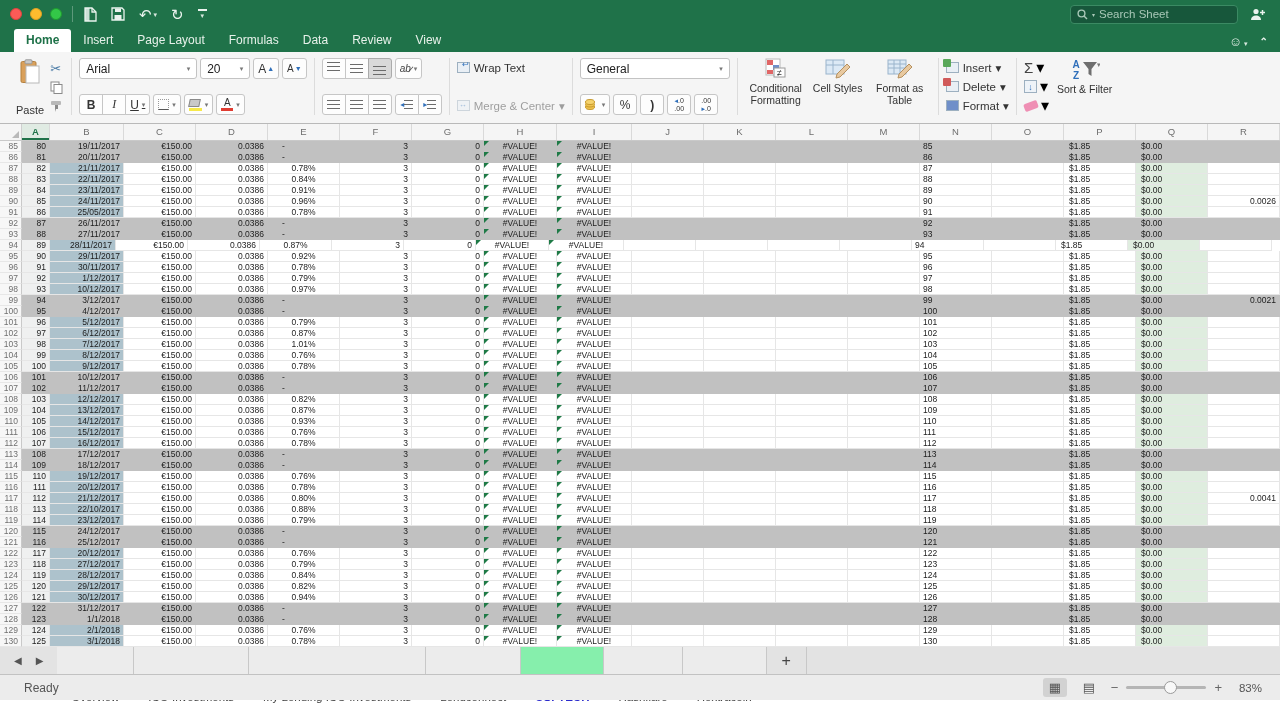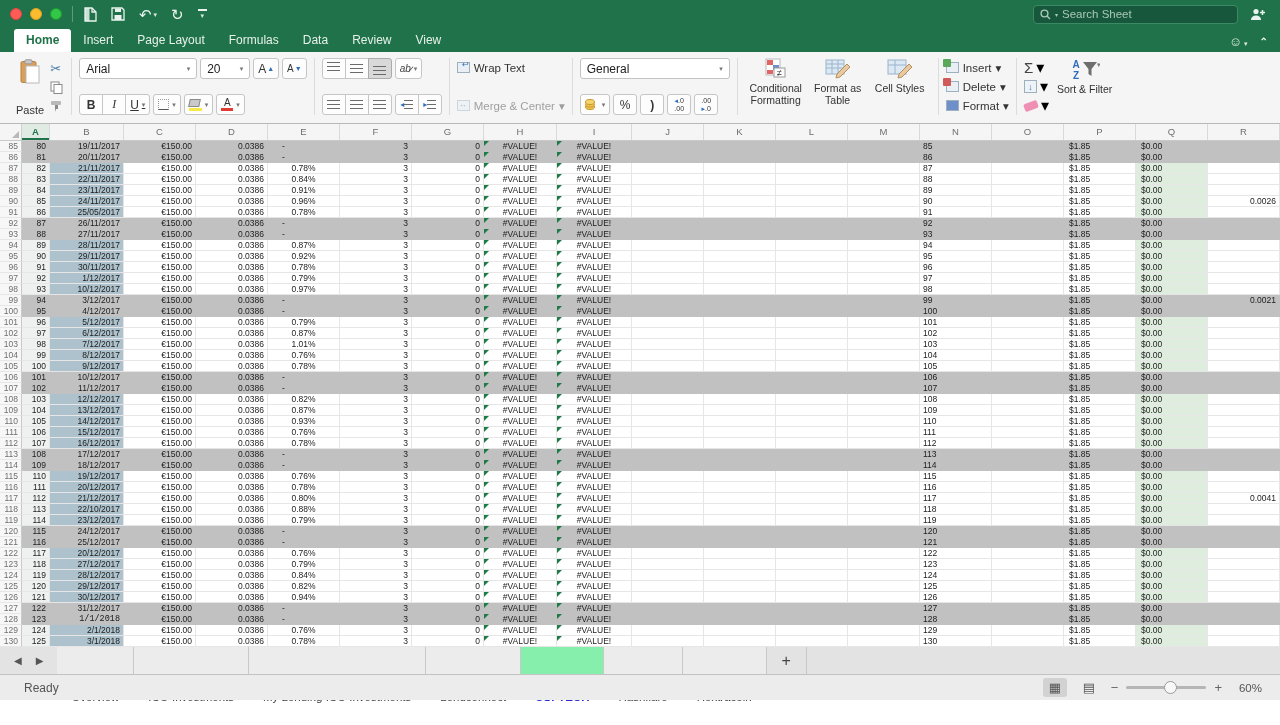--- a/index.html
+++ b/index.html
@@ -17,21 +17,21 @@
   .qat { display:flex; align-items:center; gap:14px; }
   .qat .qbtn { color:#eaf3ee; font-size:15px; line-height:1; display:flex; align-items:center; }
   .qat svg { display:block; }
   .tcaret { font-size:7px; color:#d8e8df; margin-left:2px; }
   .title-center { position:absolute; left:0; right:0; display:flex; justify-content:center; align-items:center; gap:6px; pointer-events:none; }
   .doc-ic { width:12px; height:14px; background:#fff; border-radius:2px; position:relative; }
   .doc-ic::before { content:''; position:absolute; left:2px; right:2px; top:3px; height:8px;
      background:repeating-linear-gradient(#1f7249 0 1.5px, transparent 1.5px 3.5px); }
   .title-text { color:#fff; font-size:12.5px; font-weight:bold; }
   .tb-right { margin-left:auto; display:flex; align-items:center; gap:12px; margin-right:14px; }
-  .searchbox { width:205px; height:19px; background:#17573b; border:1px solid #3b8a63; border-radius:4px;
+  .searchbox { width:168px; height:19px; background:#17573b; border:1px solid #3b8a63; border-radius:4px;
      display:flex; align-items:center; padding:0 6px; gap:4px; }
   .searchbox .ph { color:#a9c8b8; font-size:11.5px; }
   .searchbox .scaret { font-size:6px; color:#a9c8b8; }
 
   
   .tabrow { height:24px; background:#1f7249; display:flex; align-items:flex-end; padding-left:14px; flex:none; position:relative; }
   .rtab { color:#e7f1ea; font-size:12px; padding:4px 12px 5px; border-radius:3px 3px 0 0; cursor:default; }
   .rtab.active { background:#fff; color:#1f7249; font-weight:bold; }
   .tabrow-right { position:absolute; right:12px; bottom:3px; display:flex; align-items:center; gap:12px; }
   .smiley { color:#e7f1ea; font-size:13px; }
@@ -361,32 +361,32 @@
             <rect x="9" y="7" width="6" height="5" fill="#6f8fc9"></rect>
             <rect x="3" y="12" width="6" height="4" fill="#e06666"></rect>
             <rect x="10" y="10" width="11" height="9" fill="#fdfdfd" stroke="#9a9a9a"></rect>
             <text x="15.5" y="17.5" font-size="9" text-anchor="middle" fill="#333">≠</text>
           </svg>
         <span class="lbl">Conditional Formatting</span>
       </div>
       <div class="bigbtn">
         <svg width="26" height="22" viewBox="0 0 26 22">
             <rect x="1" y="2" width="18" height="14" fill="#dce9f5" stroke="#9ab4cc"></rect>
+            <path d="M1 7h18M8 2v14" stroke="#9ab4cc"></path>
+            <path d="M12 16L22 6l3 3-10 10-4 1z" fill="#e8c9a0" stroke="#b5905e"></path>
+          </svg>
+        <span class="lbl">Cell Styles</span>
+      </div>
+      <div class="bigbtn">
+        <svg width="26" height="22" viewBox="0 0 26 22">
+            <rect x="1" y="2" width="18" height="14" fill="#dce9f5" stroke="#9ab4cc"></rect>
             <path d="M1 6h18M1 10h18M7 2v14M13 2v14" stroke="#9ab4cc"></path>
             <path d="M12 16L22 6l3 3-10 10-4 1z" fill="#e8c9a0" stroke="#b5905e"></path>
           </svg>
         <span class="lbl">Format as Table</span>
-      </div>
-      <div class="bigbtn">
-        <svg width="26" height="22" viewBox="0 0 26 22">
-            <rect x="1" y="2" width="18" height="14" fill="#dce9f5" stroke="#9ab4cc"></rect>
-            <path d="M1 7h18M8 2v14" stroke="#9ab4cc"></path>
-            <path d="M12 16L22 6l3 3-10 10-4 1z" fill="#e8c9a0" stroke="#b5905e"></path>
-          </svg>
-        <span class="lbl">Cell Styles</span>
       </div>
     </div>
     <div class="vsep"></div>
 
     <div class="rgroup">
       <div class="rcol2" style="justify-content:space-around; align-items:flex-start;">
         <div class="stackbtn">
             <span class="mini-ic green"></span>
             <span>Insert</span>
             <span class="bcaret">▾</span>
@@ -640,21 +640,21 @@
         <div class="gcell" style="width: 72px;"></div>
         <div class="gcell" style="width: 72px;">93</div>
         <div class="gcell" style="width: 72px;"></div>
         <div class="gcell lft" style="width: 72px;">$1.85</div>
         <div class="gcell lft colQ" style="width: 72px;">$0.00</div>
         <div class="gcell rt" style="width: 72px;"></div>
       </div>
       <div class="grow">
         <div class="rowhdr">94</div>
         <div class="gcell rt colA" style="width: 28px;">89</div>
-        <div class="gcell rt colB" style="width: 74px;">28/11/2017</div>
+        <div class="gcell rt colB" style="width: 66px;">28/11/2017</div>
         <div class="gcell rt" style="width: 72px;">€150.00</div>
         <div class="gcell rt" style="width: 72px;">0.0386</div>
         <div class="gcell ctr" style="width: 72px;">0.87%</div>
         <div class="gcell rt" style="width: 72px;">3</div>
         <div class="gcell rt" style="width: 72px;">0</div>
         <div class="gcell ctr flag" style="width: 73px;">#VALUE!</div>
         <div class="gcell ctr flag" style="width: 75px;">#VALUE!</div>
         <div class="gcell" style="width: 72px;"></div>
         <div class="gcell" style="width: 72px;"></div>
         <div class="gcell" style="width: 72px;"></div>
@@ -1354,21 +1354,21 @@
         <div class="gcell" style="width: 72px;"></div>
         <div class="gcell" style="width: 72px;">127</div>
         <div class="gcell" style="width: 72px;"></div>
         <div class="gcell lft" style="width: 72px;">$1.85</div>
         <div class="gcell lft colQ" style="width: 72px;">$0.00</div>
         <div class="gcell rt" style="width: 72px;"></div>
       </div>
       <div class="grow gray">
         <div class="rowhdr">128</div>
         <div class="gcell rt colA" style="width: 28px;">123</div>
-        <div class="gcell rt colB" style="width: 74px; font-family: Liberation Mono, monospace;">1/1/2018</div>
+        <div class="gcell rt colB" style="width: 74px;">1/1/2018</div>
         <div class="gcell rt" style="width: 72px;">€150.00</div>
         <div class="gcell rt" style="width: 72px;">0.0386</div>
         <div class="gcell dash" style="width: 72px;">-</div>
         <div class="gcell rt" style="width: 72px;">3</div>
         <div class="gcell rt" style="width: 72px;">0</div>
         <div class="gcell ctr flag" style="width: 73px;">#VALUE!</div>
         <div class="gcell ctr flag" style="width: 75px;">#VALUE!</div>
         <div class="gcell" style="width: 72px;"></div>
         <div class="gcell" style="width: 72px;"></div>
         <div class="gcell" style="width: 72px;"></div>
@@ -1467,17 +1467,17 @@
     <div class="status-right">
       <span class="view-ic sel">▦</span>
       <span class="view-ic">▤</span>
       <div class="zoomwrap">
         <span class="zminus">−</span>
         <div class="ztrack">
             <div class="zthumb"></div>
           </div>
         <span class="zplus">+</span>
       </div>
-      <span class="zlabel">60%</span>
+      <span class="zlabel">83%</span>
     </div>
   </div>
 
 </div>
 
 </body></html>

